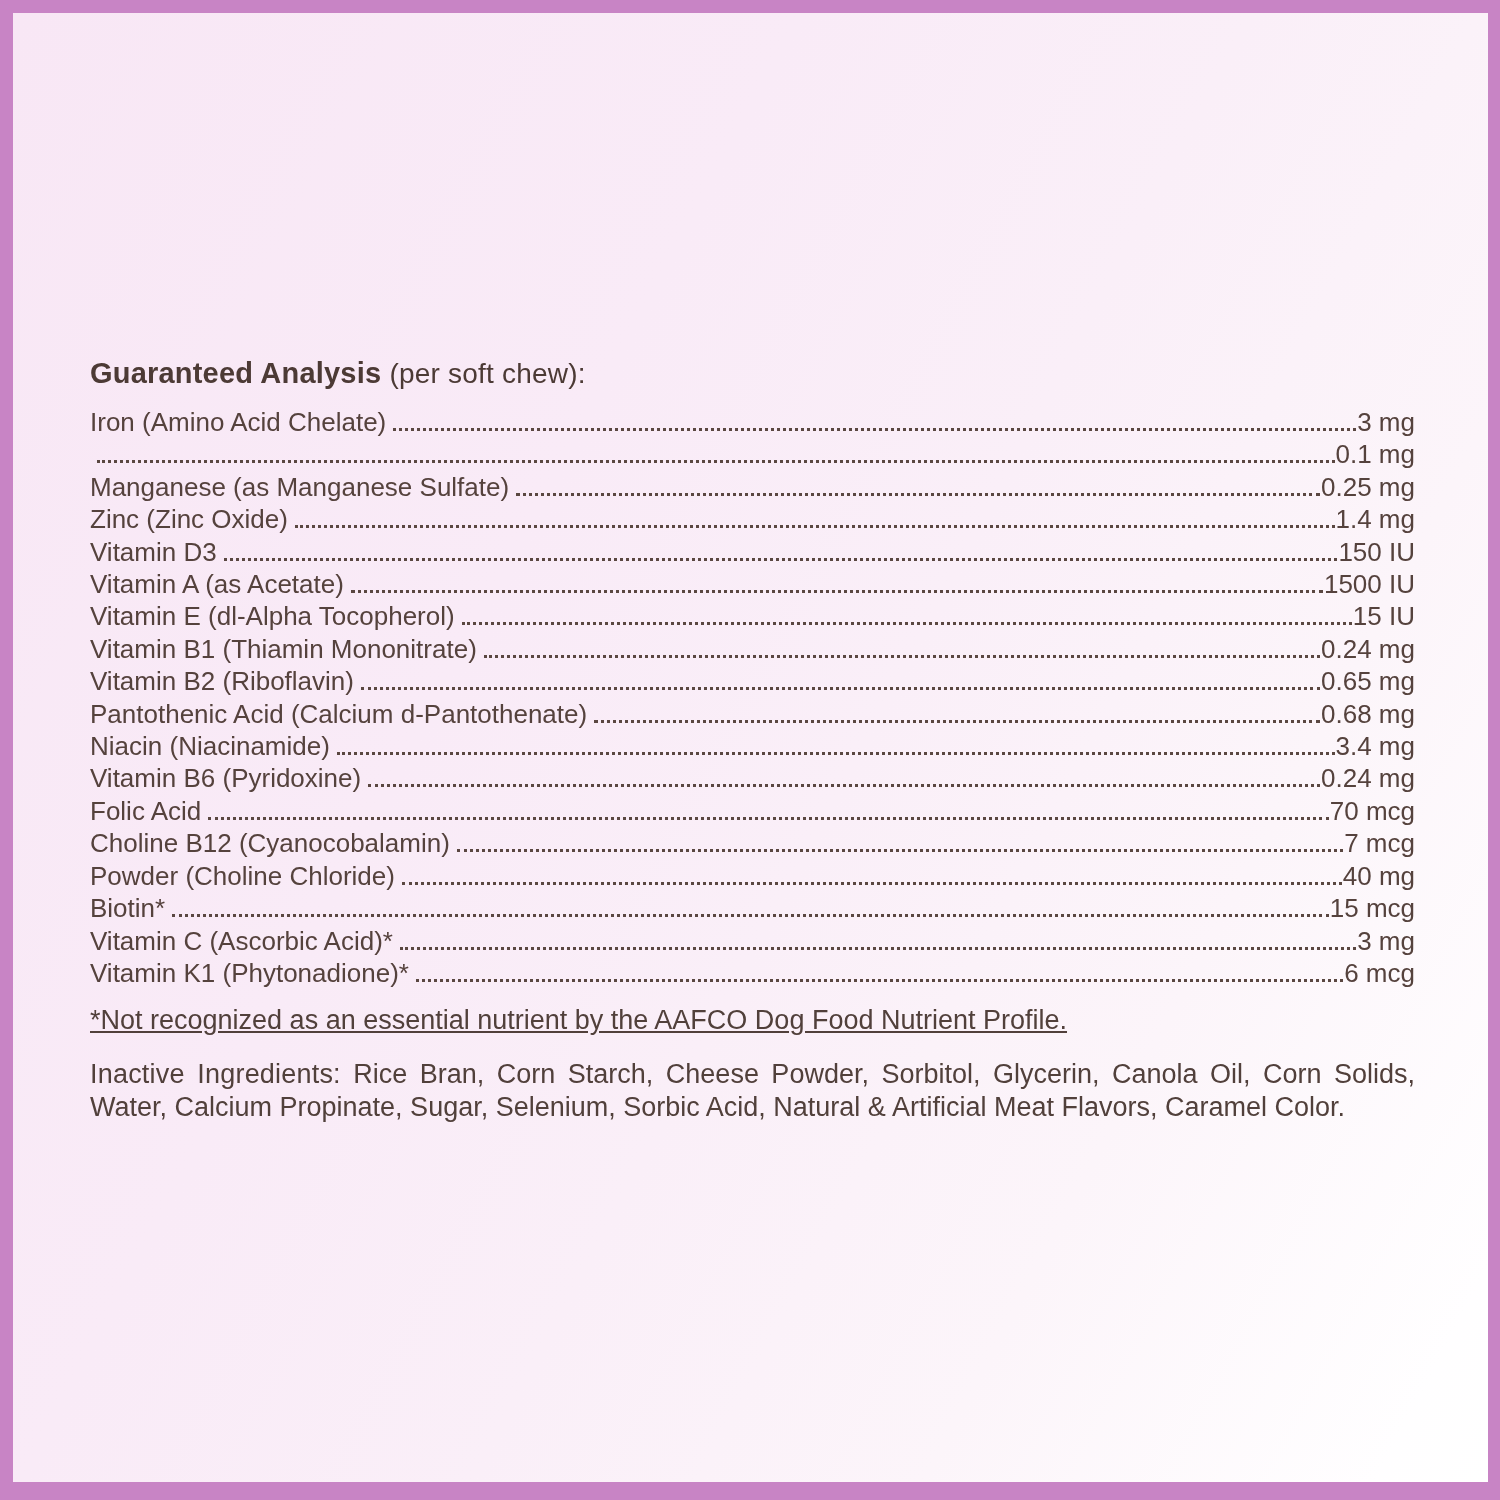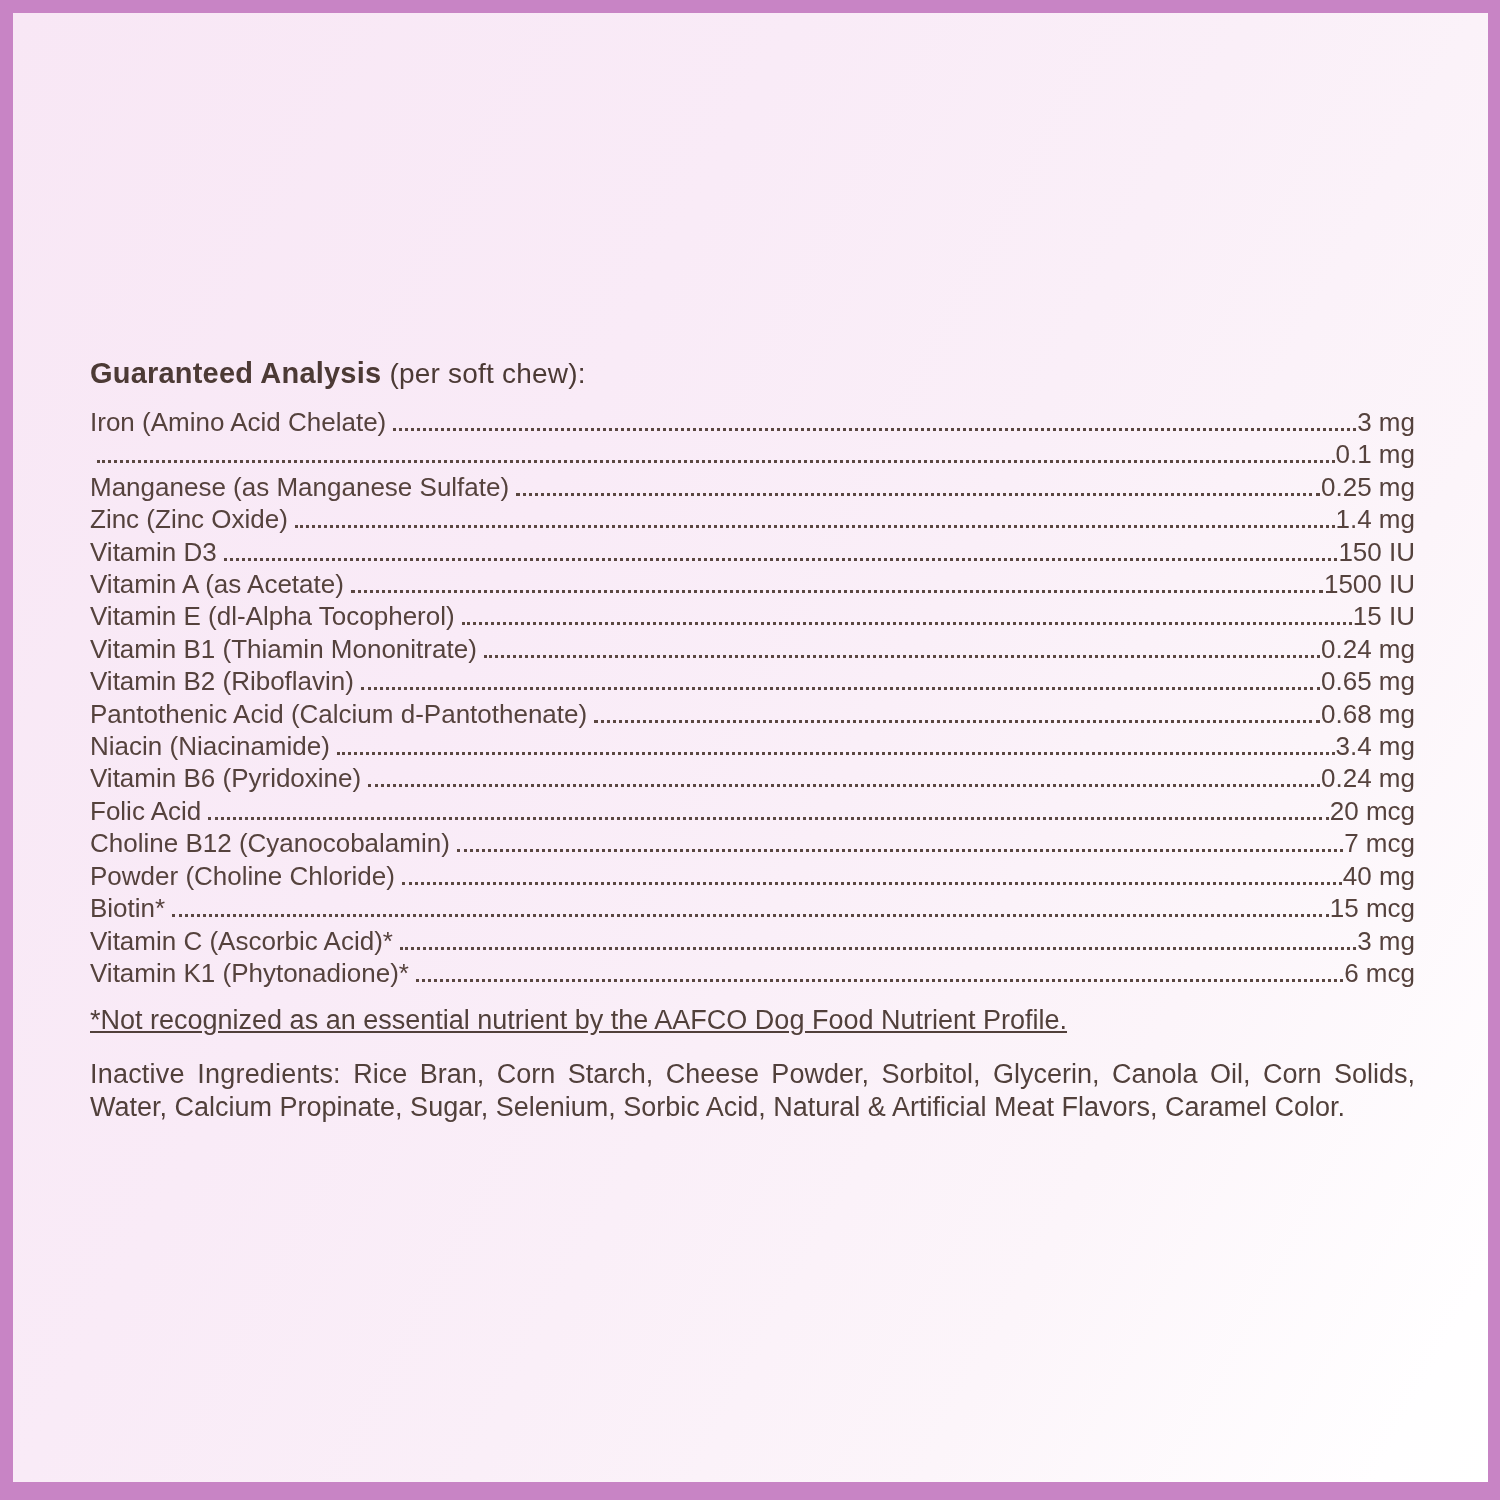--- a/index.html
+++ b/index.html
@@ -170,21 +170,21 @@
 
   <div class="row">
     <span class="label">Vitamin B6 (Pyridoxine)</span>
     <span class="leader"></span>
     <span class="value">0.24 mg</span>
   </div>
 
   <div class="row">
     <span class="label">Folic Acid</span>
     <span class="leader"></span>
-    <span class="value">20 mcg</span>
+    <span class="value">70 mcg</span>
   </div>
 
   <div class="row">
     <span class="label">Choline B12 (Cyanocobalamin)</span>
     <span class="leader"></span>
     <span class="value">7 mcg</span>
   </div>
 
   <div class="row">
     <span class="label">Powder (Choline Chloride)</span>

